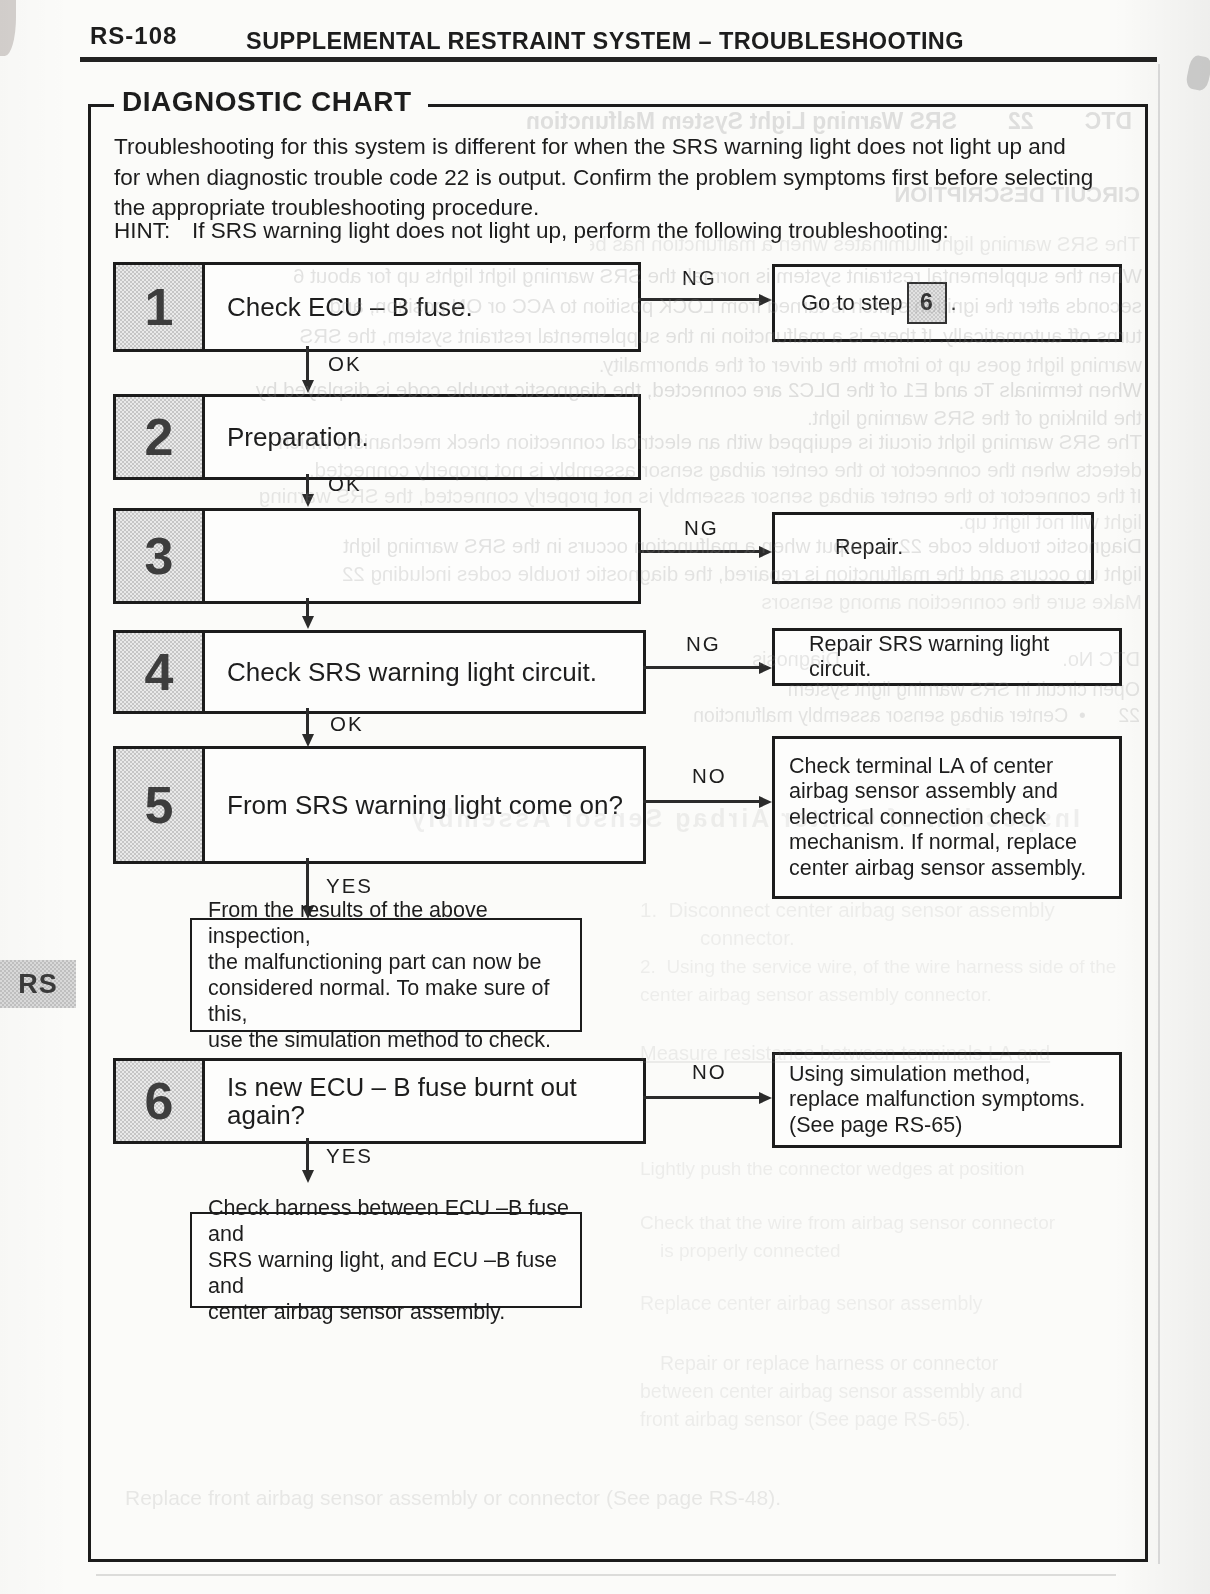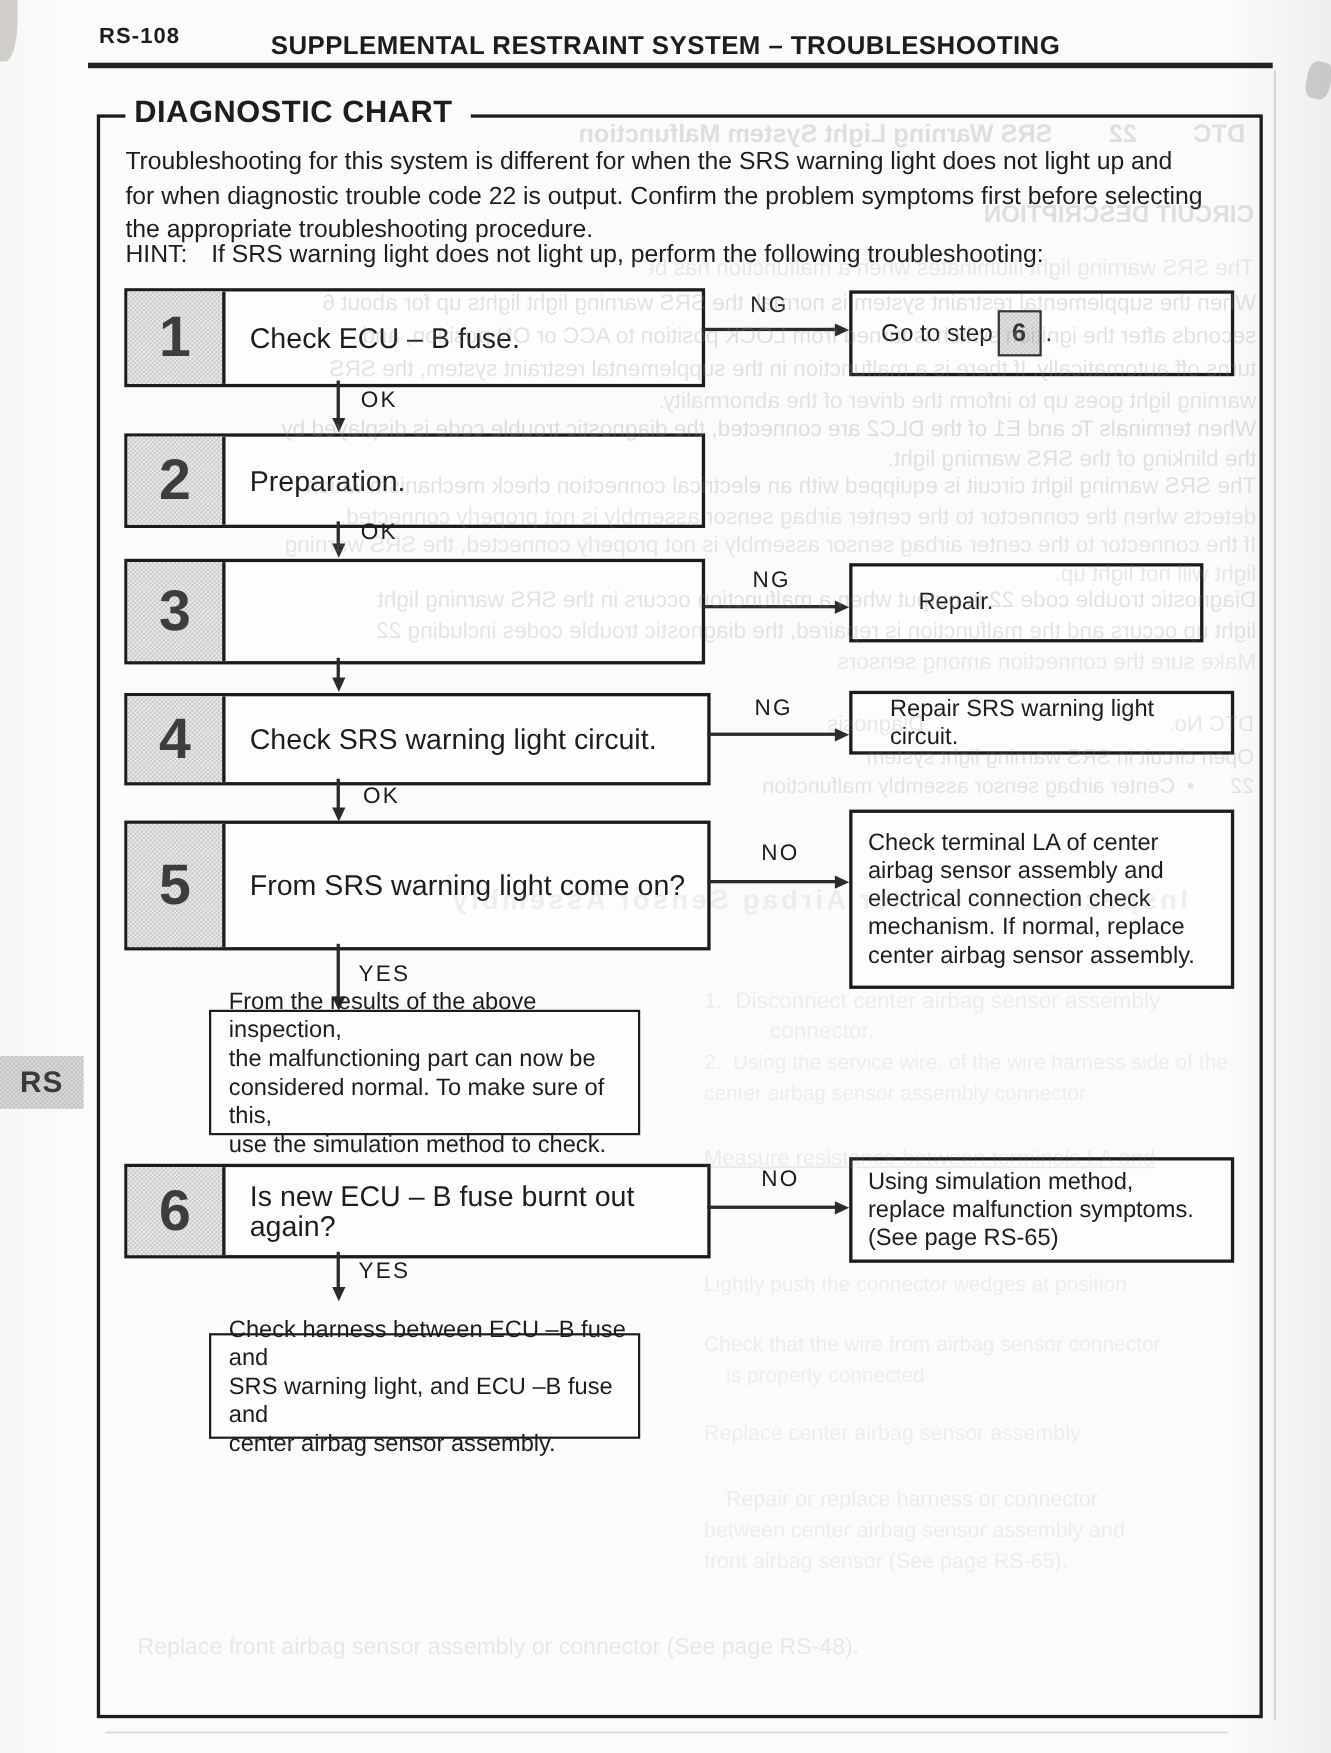--- a/index.html
+++ b/index.html
@@ -11,21 +11,21 @@
     -webkit-font-smoothing:antialiased;
   }
   .page{
     position:relative;width:1210px;height:1594px;overflow:hidden;
     background:#fbfbf9;
     background-image:linear-gradient(90deg, rgba(0,0,0,0.015) 0%, rgba(0,0,0,0) 6%, rgba(0,0,0,0) 92%, rgba(0,0,0,0.05) 100%);
   }
   .abs{position:absolute;}
 
   
-  .page-code{left:90px;top:22px;font-size:20px;font-weight:bold;letter-spacing:1px;}
+  .page-code{left:90px;top:22px;font-size:24px;font-weight:bold;letter-spacing:1px;}
   .header-title{left:0;top:28px;width:1210px;text-align:center;font-size:23.5px;font-weight:bold;letter-spacing:0.4px;}
   .header-rule{left:80px;top:57px;width:1077px;height:5px;background:#222;}
 
   
   .chart-frame{left:88px;top:104px;width:1054px;height:1452px;border:3px solid #1c1c1c;background:transparent;}
   .section-title{left:114px;top:86px;font-size:28px;font-weight:bold;letter-spacing:0.5px;background:#fbfbf9;padding:0 16px 0 8px;z-index:2;}
 
   .intro{left:114px;top:132px;width:1014px;font-size:22.5px;line-height:30.5px;white-space:pre-line;z-index:2;}
   .hint-label{left:114px;top:218px;font-size:22.5px;z-index:2;}
   .hint-text{left:192px;top:218px;font-size:22.5px;z-index:2;}

